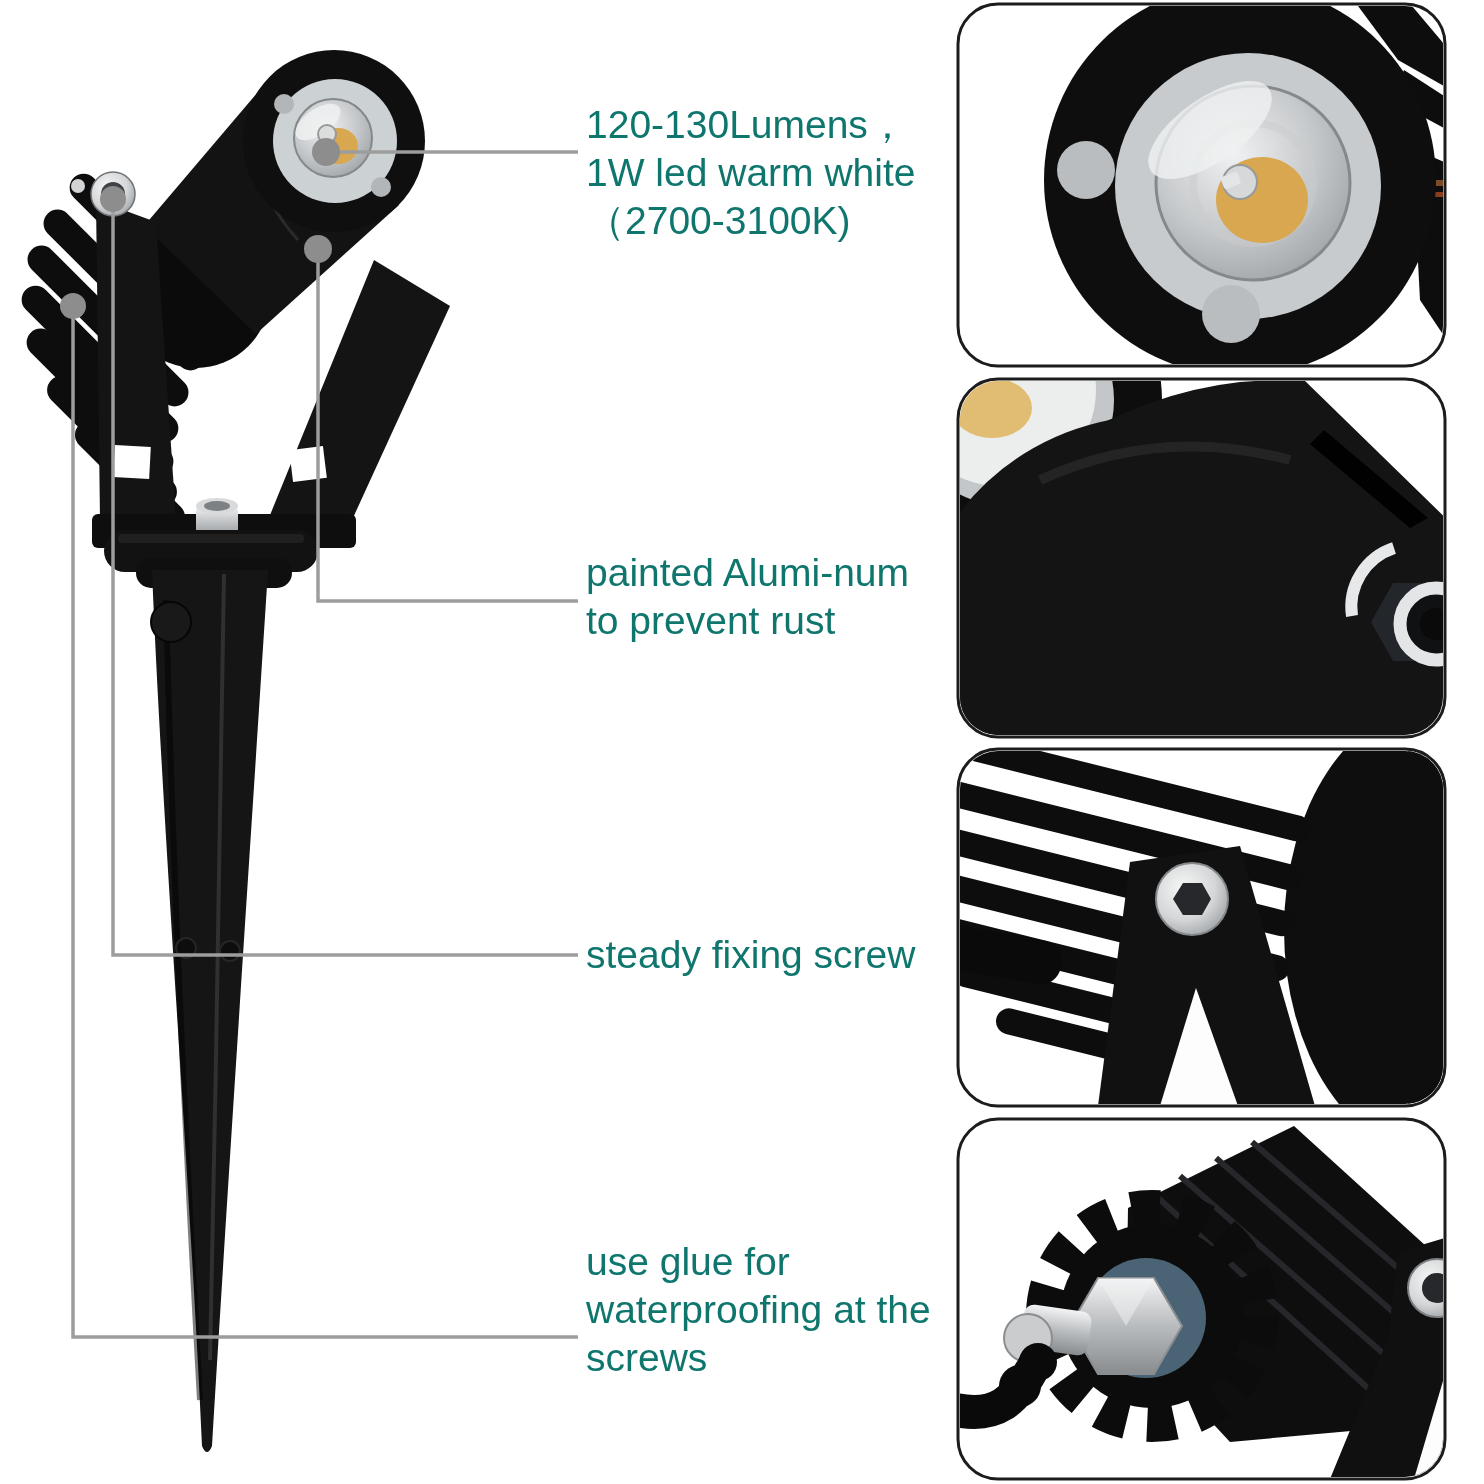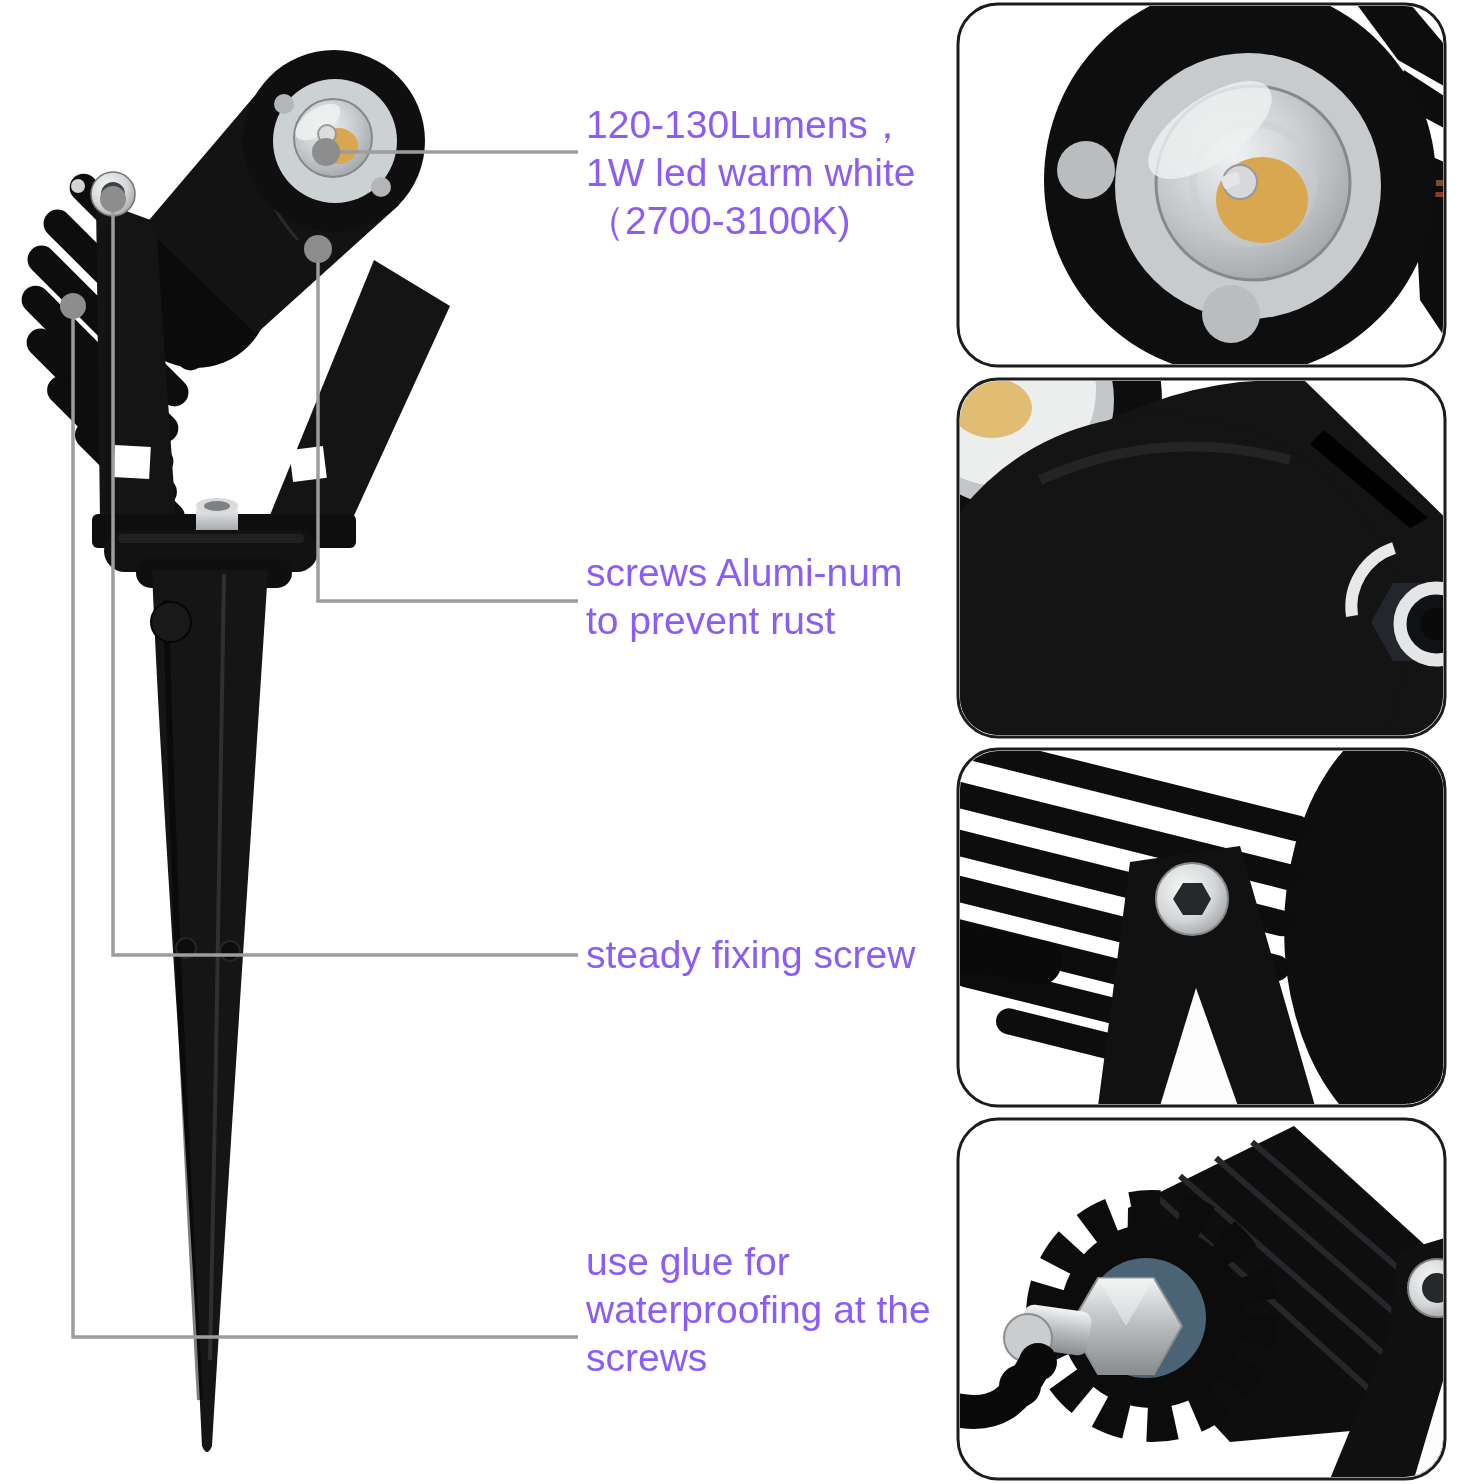--- a/index.html
+++ b/index.html
@@ -6,21 +6,21 @@
   .canvas{
     position:relative;
     width:1484px;height:1484px;
     background:#ffffff;
     overflow:hidden;
     font-family:"Liberation Sans","DejaVu Sans",sans-serif;
   }
   .scene{position:absolute;left:0;top:0;}
   .callout{
     position:absolute;
-    color:#8b5cf6;
+    color:#0f766e;
     font-size:39px;
     line-height:48px;
     white-space:pre-line;
     letter-spacing:0;
   }
   .callout-lumens{left:586px;top:101px;width:400px;}
   .callout-painted{left:586px;top:549px;width:400px;}
   .callout-screw{left:586px;top:931px;width:420px;}
   .callout-glue{left:586px;top:1238px;width:420px;}
 </style>
@@ -202,20 +202,20 @@
       <polygon points="1398,1252 1484,1226 1484,1479 1330,1479 1388,1338" fill="#101010"></polygon>
       <polygon points="1414,1479 1448,1364 1478,1479" fill="#fdfdfd"></polygon>
       <circle cx="1437" cy="1288" r="29" fill="url(#silverRad)" stroke="#7e8184" stroke-width="2"></circle>
       <circle cx="1437" cy="1288" r="15" fill="#26282b"></circle>
     </g>
   </svg>
 
   <div class="callout callout-lumens">120-130Lumens，
 1W led warm white
 （2700-3100K)</div>
-  <div class="callout callout-painted">screws Alumi-num
+  <div class="callout callout-painted">painted Alumi-num
 to prevent rust</div>
   <div class="callout callout-glue">use glue for
 waterproofing at the
 screws</div>
   <div class="callout callout-screw">steady fixing screw</div>
 
 </div>
 
 </body></html>

